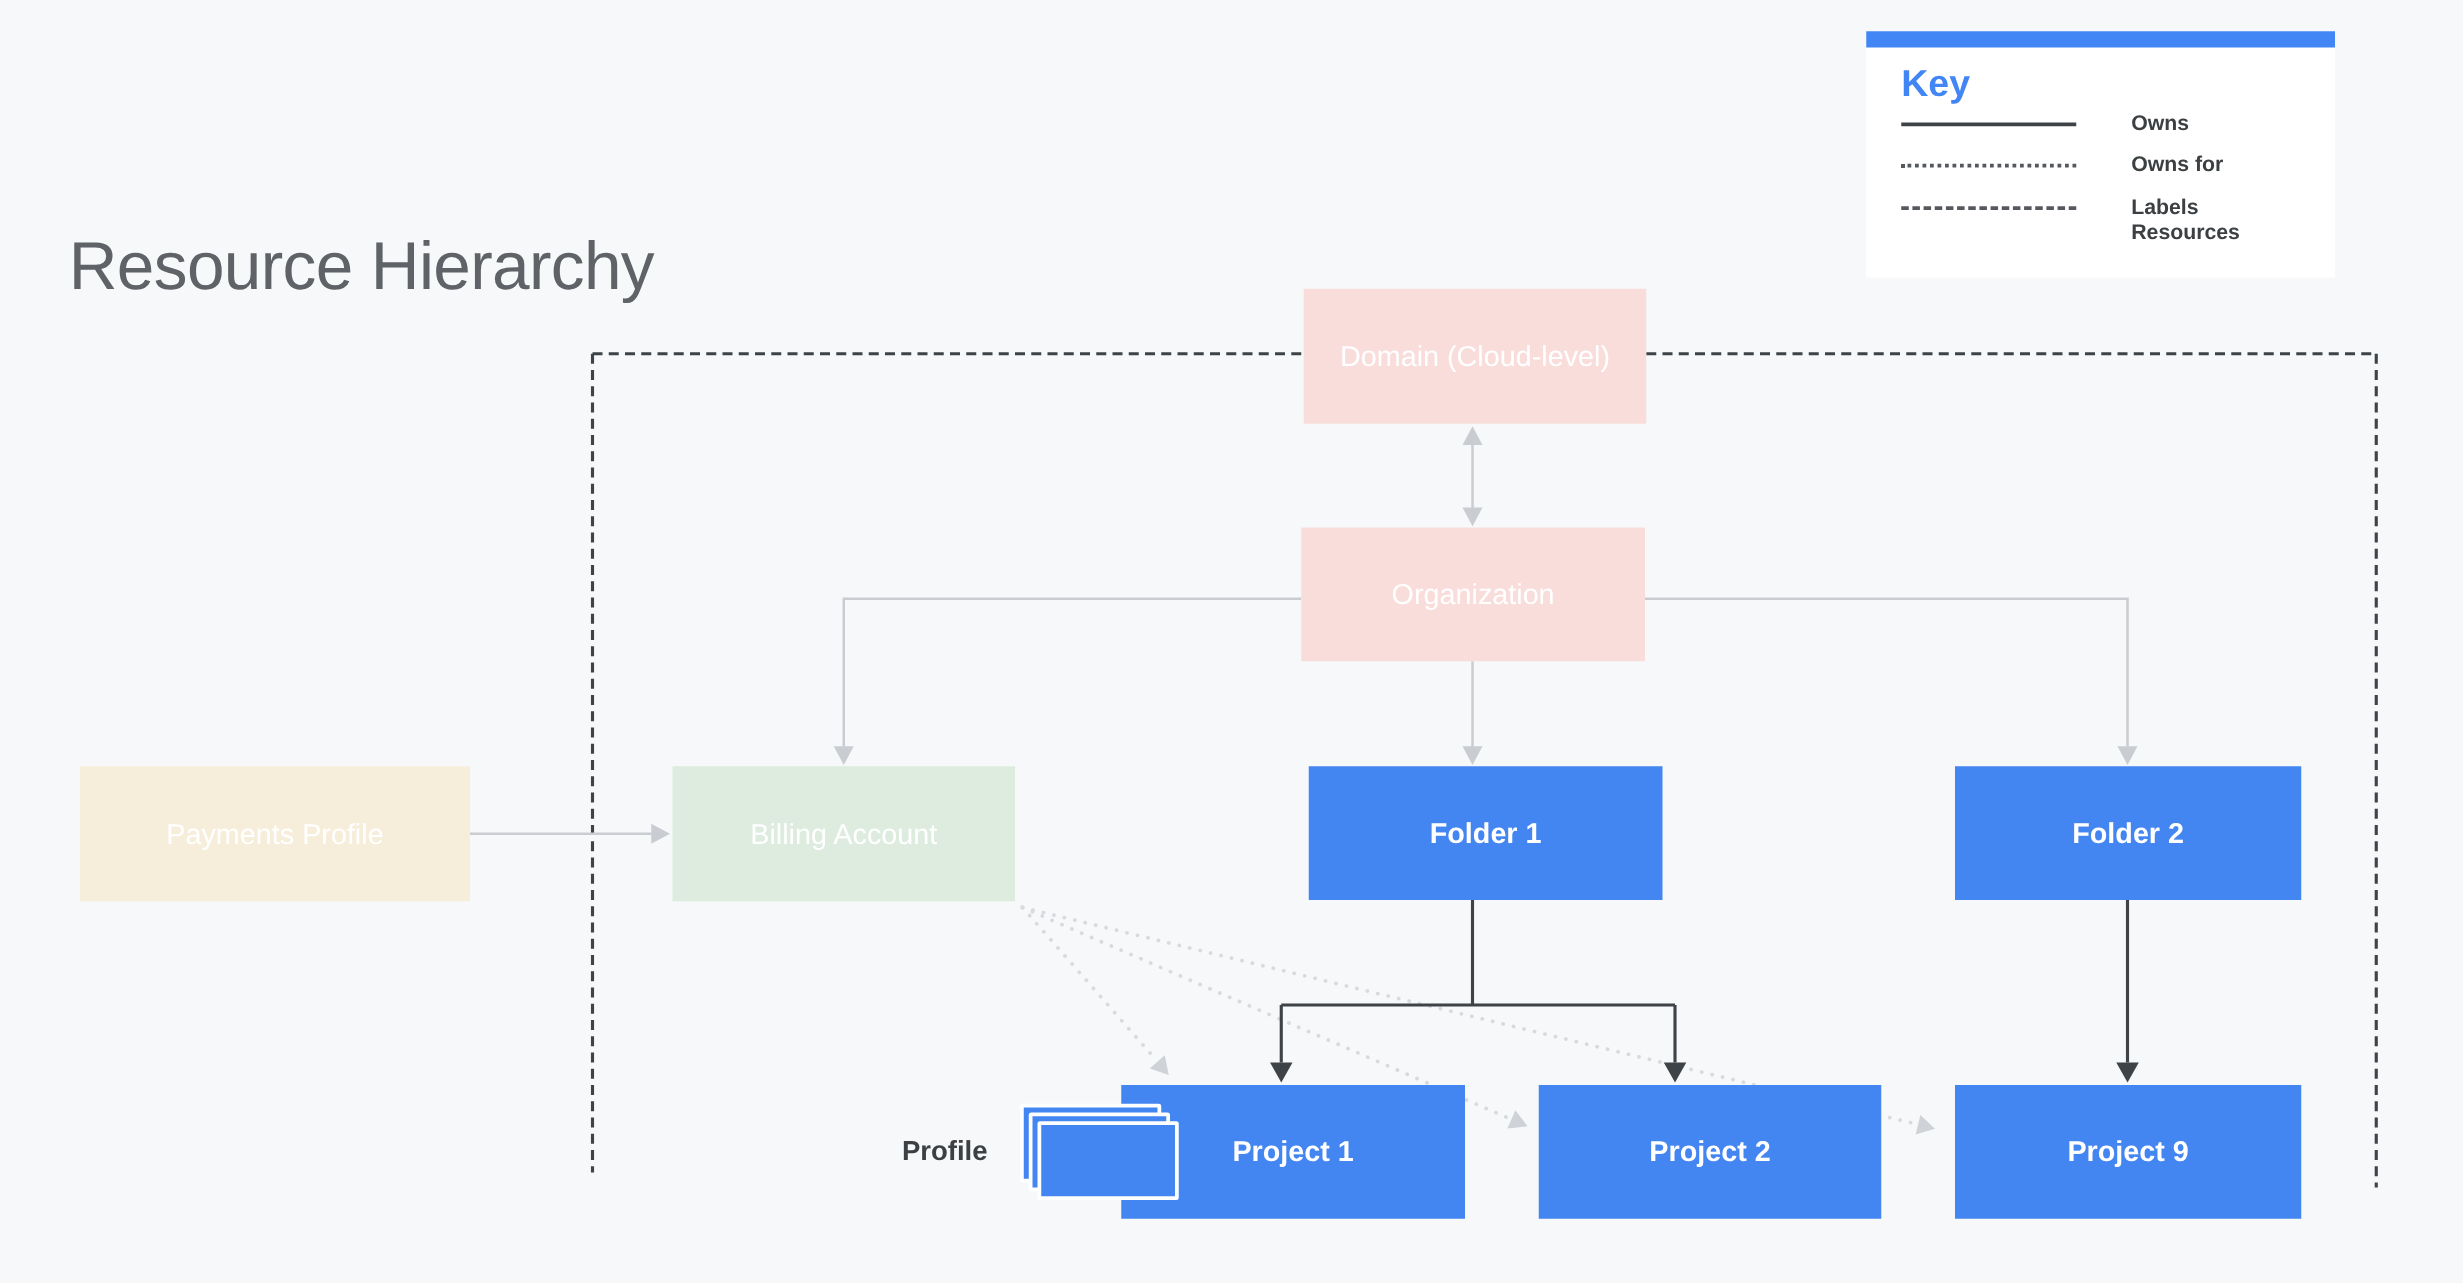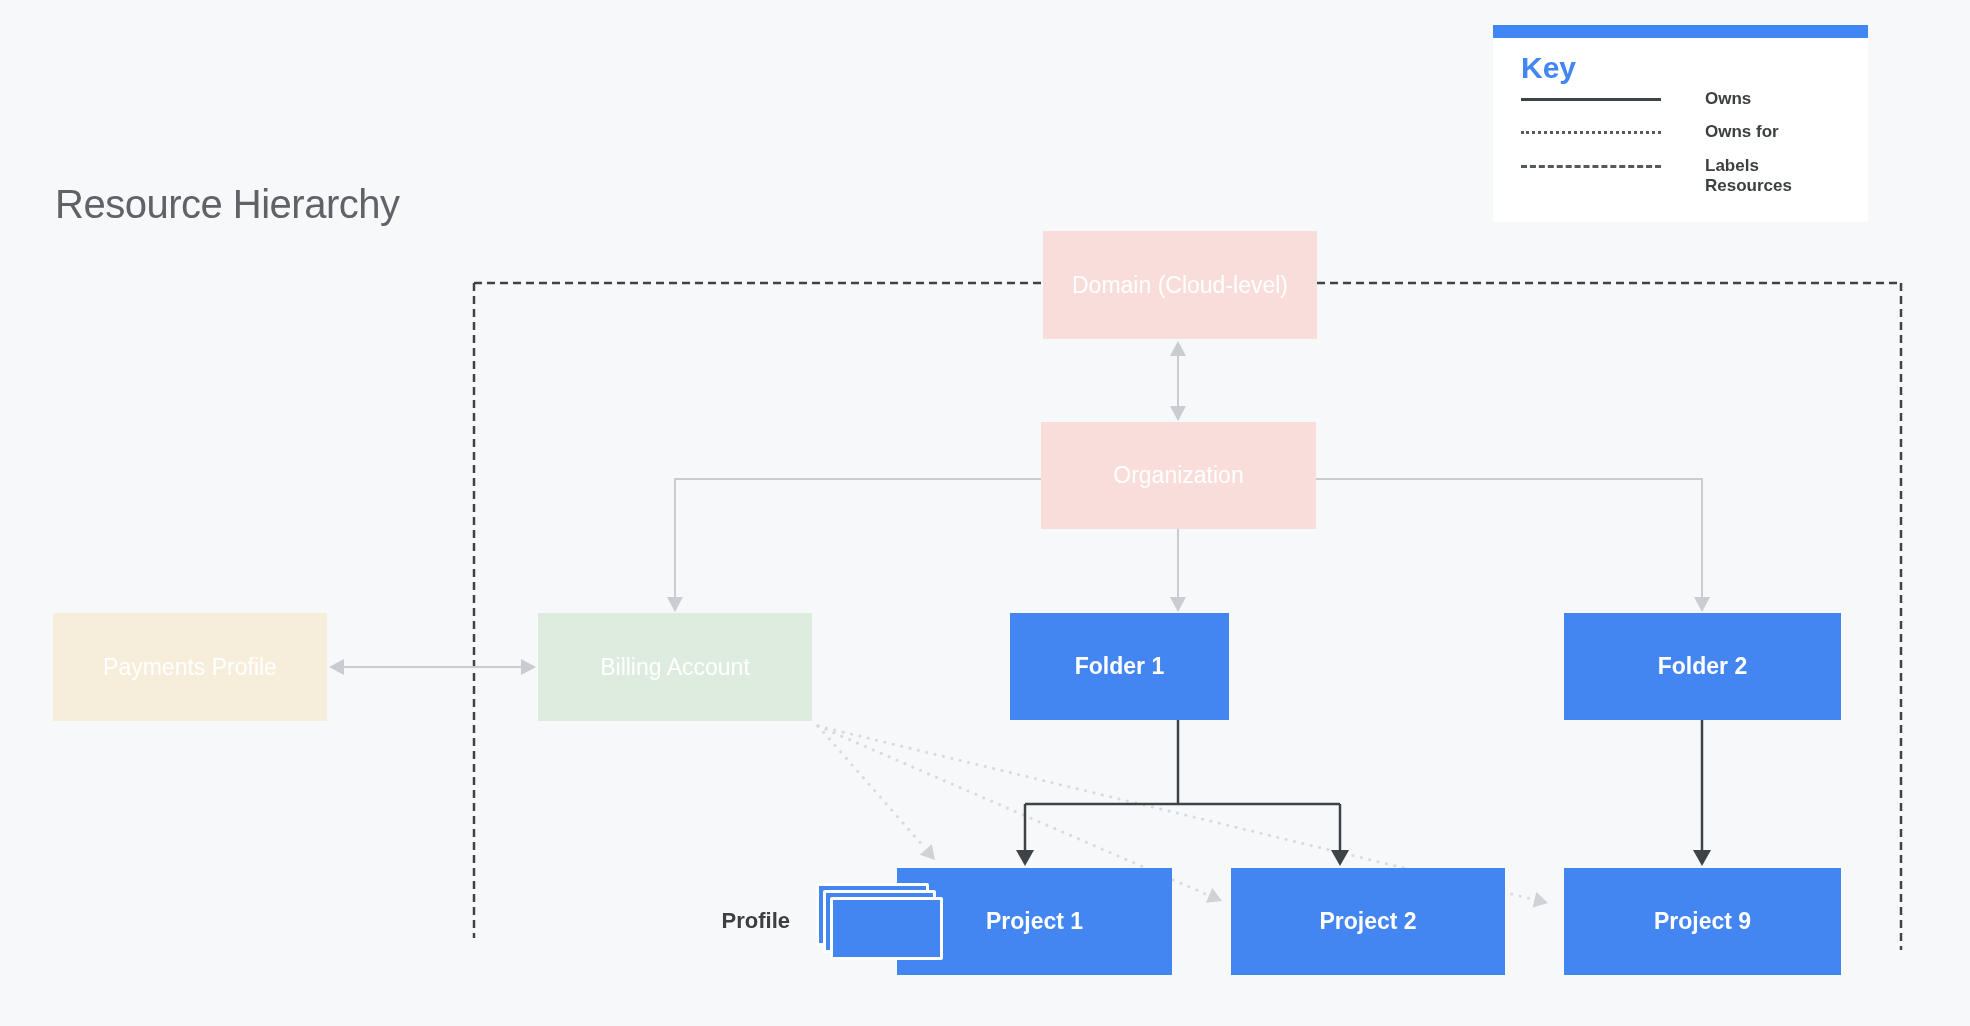--- a/index.html
+++ b/index.html
@@ -11,21 +11,21 @@
   html,body{width:1970px;height:1026px;}
   body{
     font-family:"Liberation Sans","DejaVu Sans",sans-serif;
     background:var(--background);
     position:relative;overflow:hidden;
   }
   .stage{position:absolute;inset:0;width:1970px;height:1026px;}
 
   .page-title{
     position:absolute;left:55px;top:182px;
-    font-size:40px;font-weight:400;color:var(--title-gray);letter-spacing:-0.5px;
+    font-size:54px;font-weight:400;color:var(--title-gray);letter-spacing:-0.5px;
   }
 
   
   .key-box{
     position:absolute;left:1493px;top:25px;width:375px;height:197px;
     background:#ffffff;
   }
   .key-bar{position:absolute;left:0;top:0;width:100%;height:13px;background:var(--accent-blue);}
   .key-content{position:absolute;left:28px;top:26px;right:10px;}
   .key-title{font-size:30px;font-weight:700;color:var(--accent-blue);margin-bottom:4px;}
@@ -43,23 +43,23 @@
     position:absolute;display:flex;align-items:center;justify-content:center;
     color:#ffffff;font-size:23px;text-align:center;z-index:2;
   }
   .node.pink {background:var(--node-pink);font-weight:400;}
   .node.green{background:var(--node-green);font-weight:400;}
   .node.cream{background:var(--node-cream);font-weight:400;}
   .node.blue {background:var(--node-blue);font-weight:700;}
 
   #n-domain      {left:1043px;top:231px;width:274px;height:108px;}
   #n-organization{left:1041px;top:422px;width:275px;height:107px;}
-  #n-payments    {left:53px;  top:613px;width:274px;height:108px;}
+  #n-payments    {left:64px;  top:613px;width:312px;height:108px;}
   #n-billing     {left:538px; top:613px;width:274px;height:108px;}
-  #n-folder1     {left:1010px;top:613px;width:219px;height:107px;}
+  #n-folder1     {left:1047px;top:613px;width:283px;height:107px;}
   #n-folder2     {left:1564px;top:613px;width:277px;height:107px;}
   #n-project1    {left:897px; top:868px;width:275px;height:107px;}
   #n-project2    {left:1231px;top:868px;width:274px;height:107px;}
   #n-project3    {left:1564px;top:868px;width:277px;height:107px;}
 
   
   .labels-caption{
     position:absolute;left:690px;top:908px;width:100px;text-align:right;
     font-size:22px;font-weight:700;color:var(--legend-text);z-index:4;
   }

